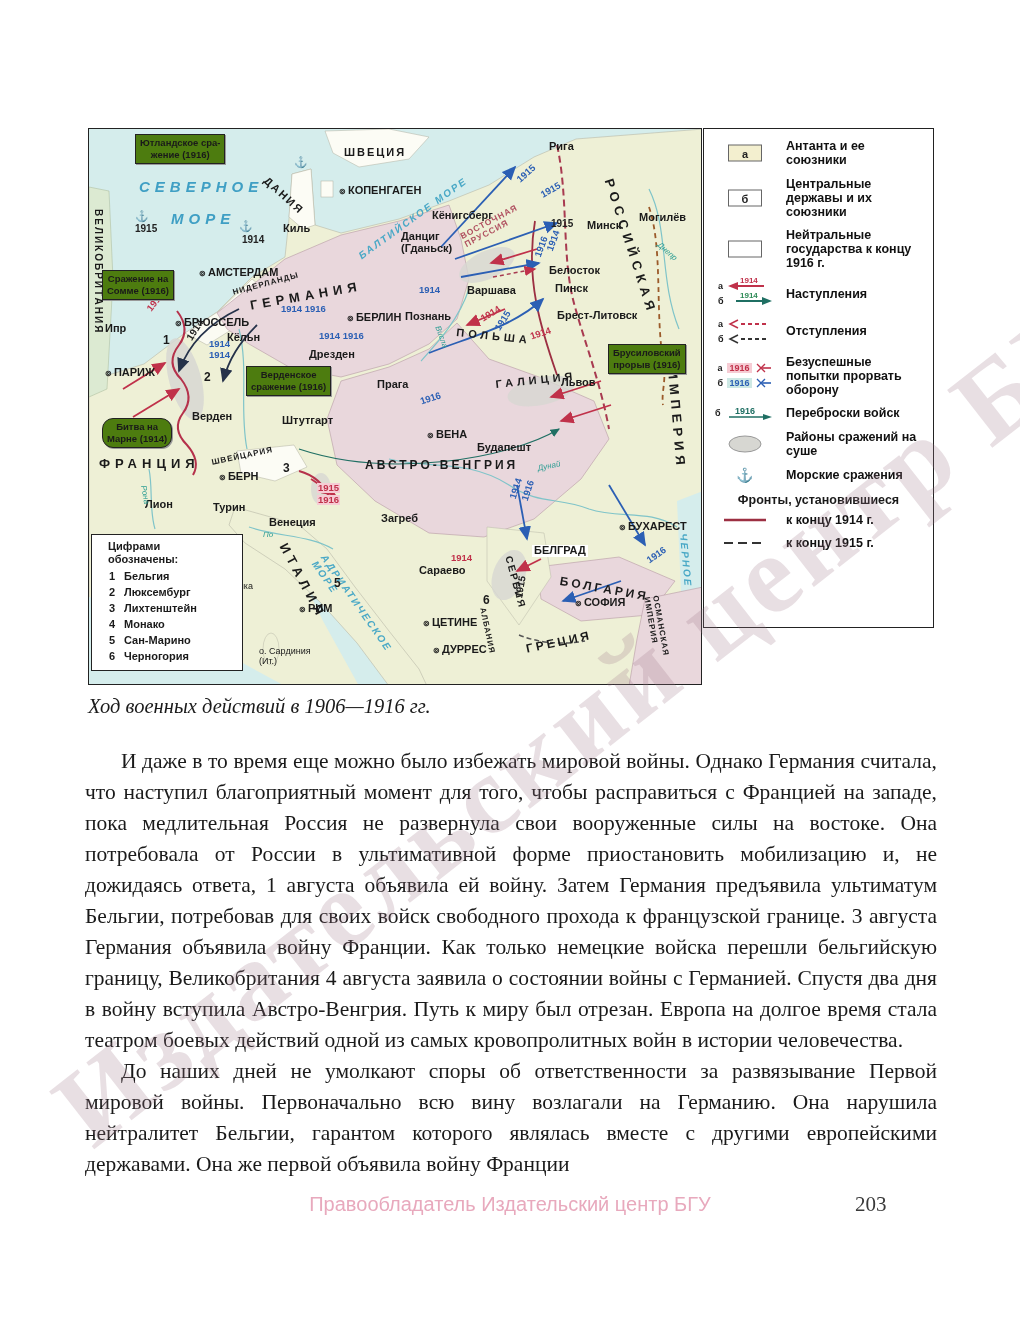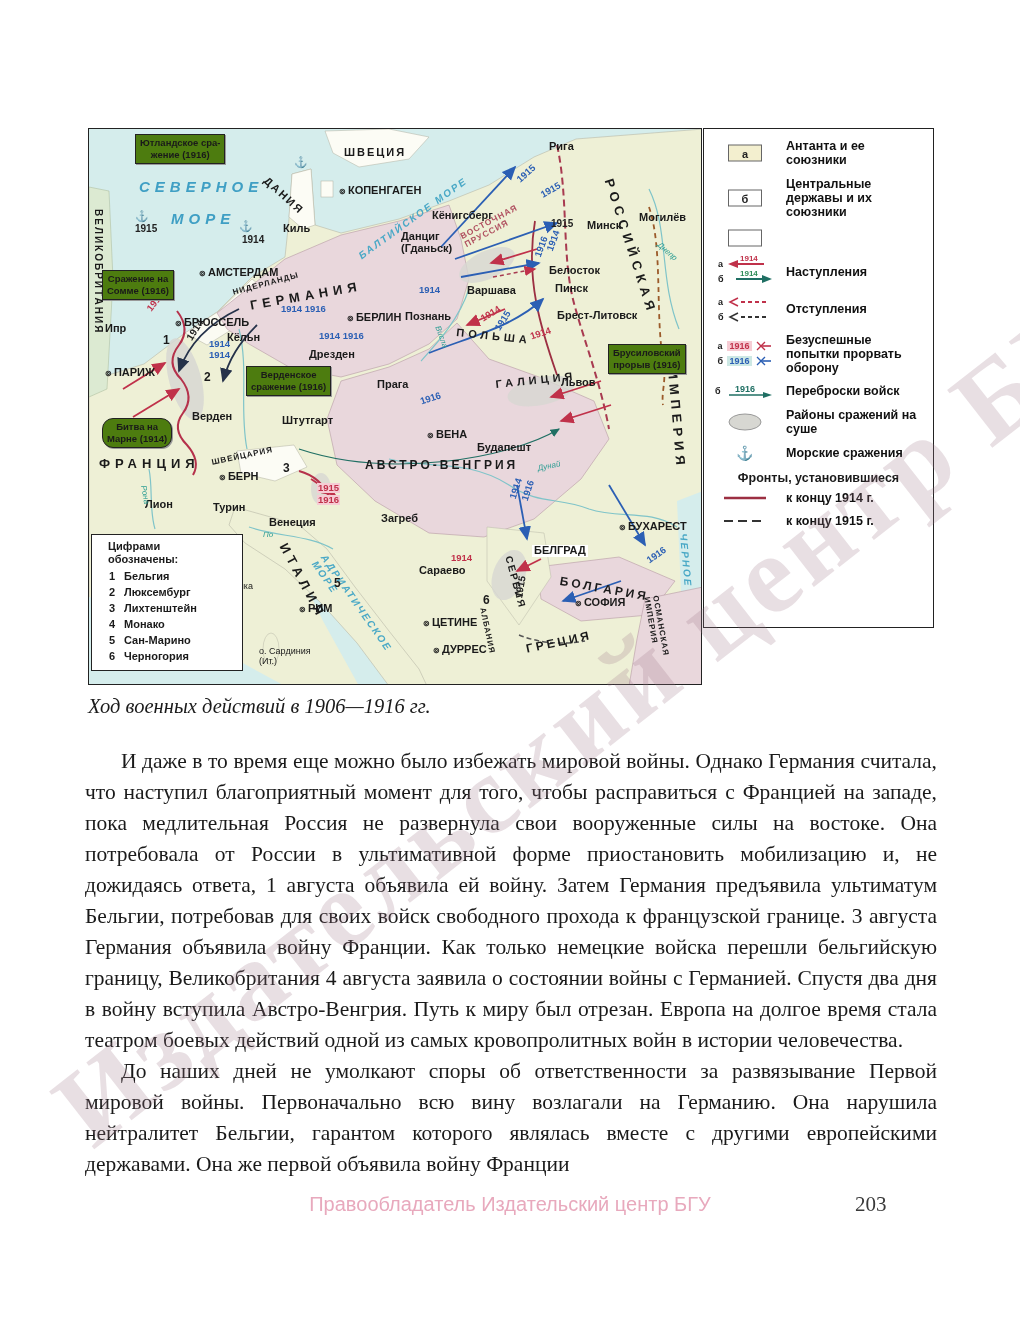--- a/index.html
+++ b/index.html
@@ -325,20 +325,21 @@
               </svg>
             </div>
             <div class="leg-label">Центральные державы и их союзники</div>
           </div>
           <div class="leg-item">
             <div class="leg-sym">
               <svg width="36" height="20">
                 <rect x="1.5" y="2" width="33" height="16" fill="#ffffff" stroke="#666"></rect>
               </svg>
             </div>
+            <div class="leg-label">Нейтральные государства к концу 1916 г.</div>
           </div>
           <div class="leg-item">
             <div class="leg-sym">
               <div class="srow">
                 <span class="k">а</span>
                 <svg width="44" height="12">
                   <line x1="36" y1="6" x2="8" y2="6" stroke="#c0314a" stroke-width="2"></line>
                   <polygon points="0,6 10,2 10,10" fill="#c0314a"></polygon>
                 </svg>
                 <span class="yr" style="color:#c0314a">1914</span>

